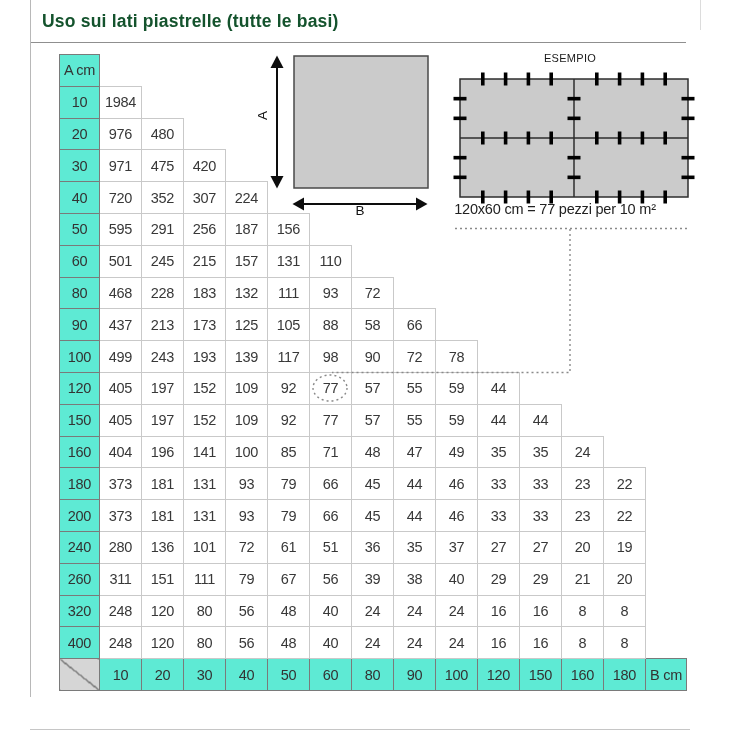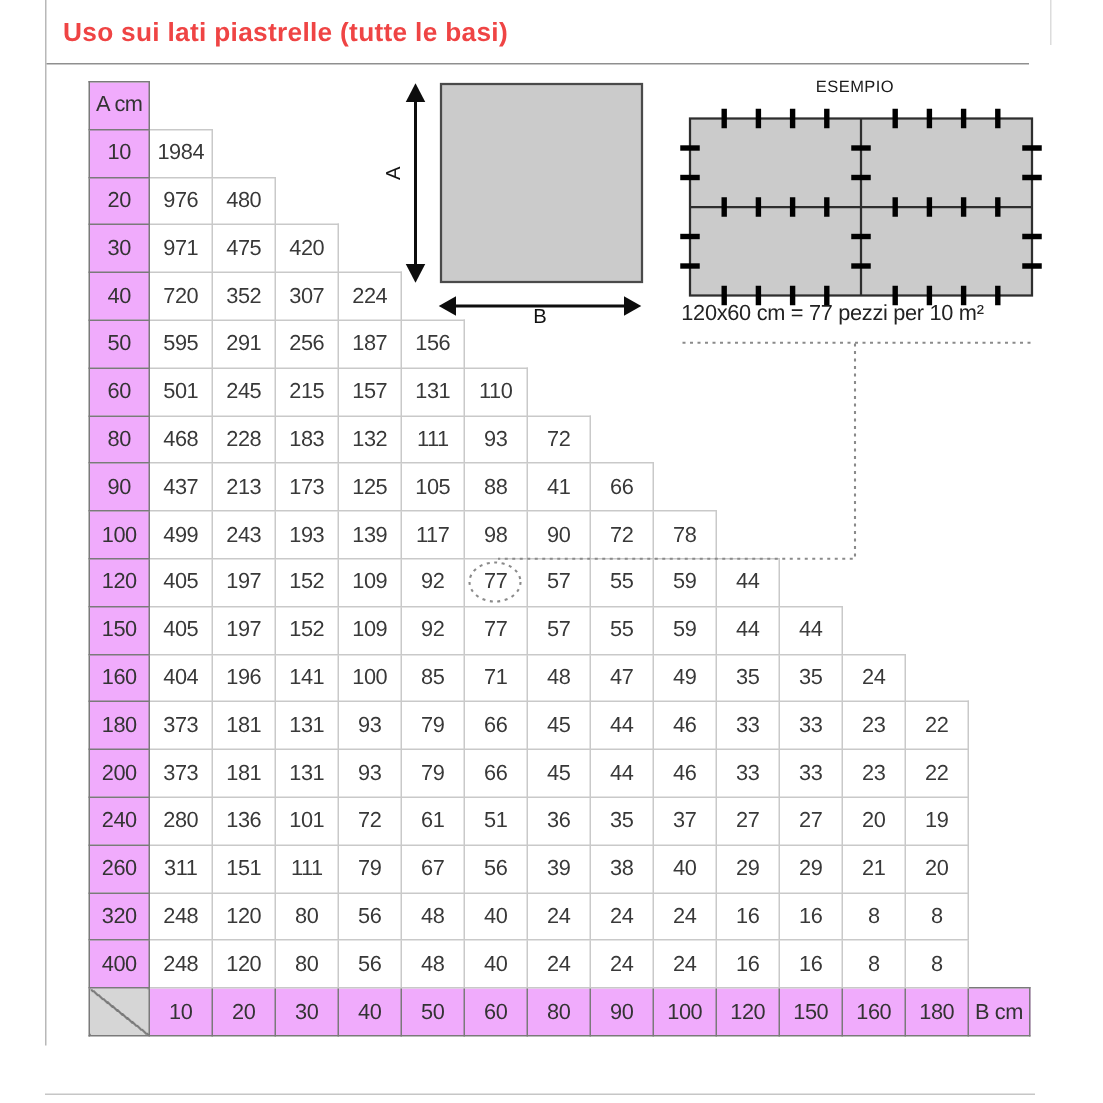--- a/index.html
+++ b/index.html
@@ -2,38 +2,38 @@
 <html><head>
 <meta charset="utf-8">
 <style>
   html,body{margin:0;padding:0;}
   body{
     width:735px;height:735px;position:relative;background:#ffffff;
     font-family:"Liberation Sans",sans-serif;overflow:hidden;
   }
   .abs{position:absolute;}
   #page-title{
-    left:42px;top:11px;font-size:17.5px;font-weight:bold;color:#ef4444;
+    left:42px;top:11px;font-size:17.5px;font-weight:bold;color:#14532d;
     letter-spacing:0.2px;white-space:nowrap;
   }
   #title-rule{left:31px;top:42px;width:655px;height:1px;background:#8f8f8f;}
   #left-edge{left:30px;top:0;width:1px;height:697px;background:#b8b8b8;}
   #bottom-edge{left:30px;top:729px;width:660px;height:1px;background:#c6c6c6;}
   #top-right-edge{left:700px;top:0;width:1px;height:30px;background:#dcdcdc;}
 
   
   #pieces-table{
     position:absolute;left:59px;top:54px;border-collapse:collapse;table-layout:fixed;
   }
   #pieces-table tr{height:31.8px;}
   #pieces-table td,#pieces-table th{
     padding:0;text-align:center;vertical-align:middle;
     font-size:14.5px;font-weight:normal;color:#383838;letter-spacing:-0.3px;
   }
-  #pieces-table .hdr{background:#f0abfc;border:1.5px solid #7a7a7a;color:#333;}
+  #pieces-table .hdr{background:#5eead4;border:1.5px solid #7a7a7a;color:#333;}
   #pieces-table .v{background:#fff;border:1px solid #c9c9c9;}
   #pieces-table .blank{border:none;background:transparent;}
   #pieces-table .diag{
     background-color:#d6d6d6;
     background-image:linear-gradient(to top right,
       rgba(0,0,0,0) calc(50% - 0.75px),
       #7a7a7a calc(50% - 0.75px),
       #7a7a7a calc(50% + 0.75px),
       rgba(0,0,0,0) calc(50% + 0.75px));
   }
@@ -211,21 +211,21 @@
         <td class="blank"></td>
       </tr>
       <tr>
         <th class="hdr">90</th>
         <td class="v">437</td>
         <td class="v">213</td>
         <td class="v">173</td>
         <td class="v">125</td>
         <td class="v">105</td>
         <td class="v">88</td>
-        <td class="v">41</td>
+        <td class="v">58</td>
         <td class="v">66</td>
         <td class="blank"></td>
         <td class="blank"></td>
         <td class="blank"></td>
         <td class="blank"></td>
         <td class="blank"></td>
         <td class="blank"></td>
       </tr>
       <tr>
         <th class="hdr">100</th>

